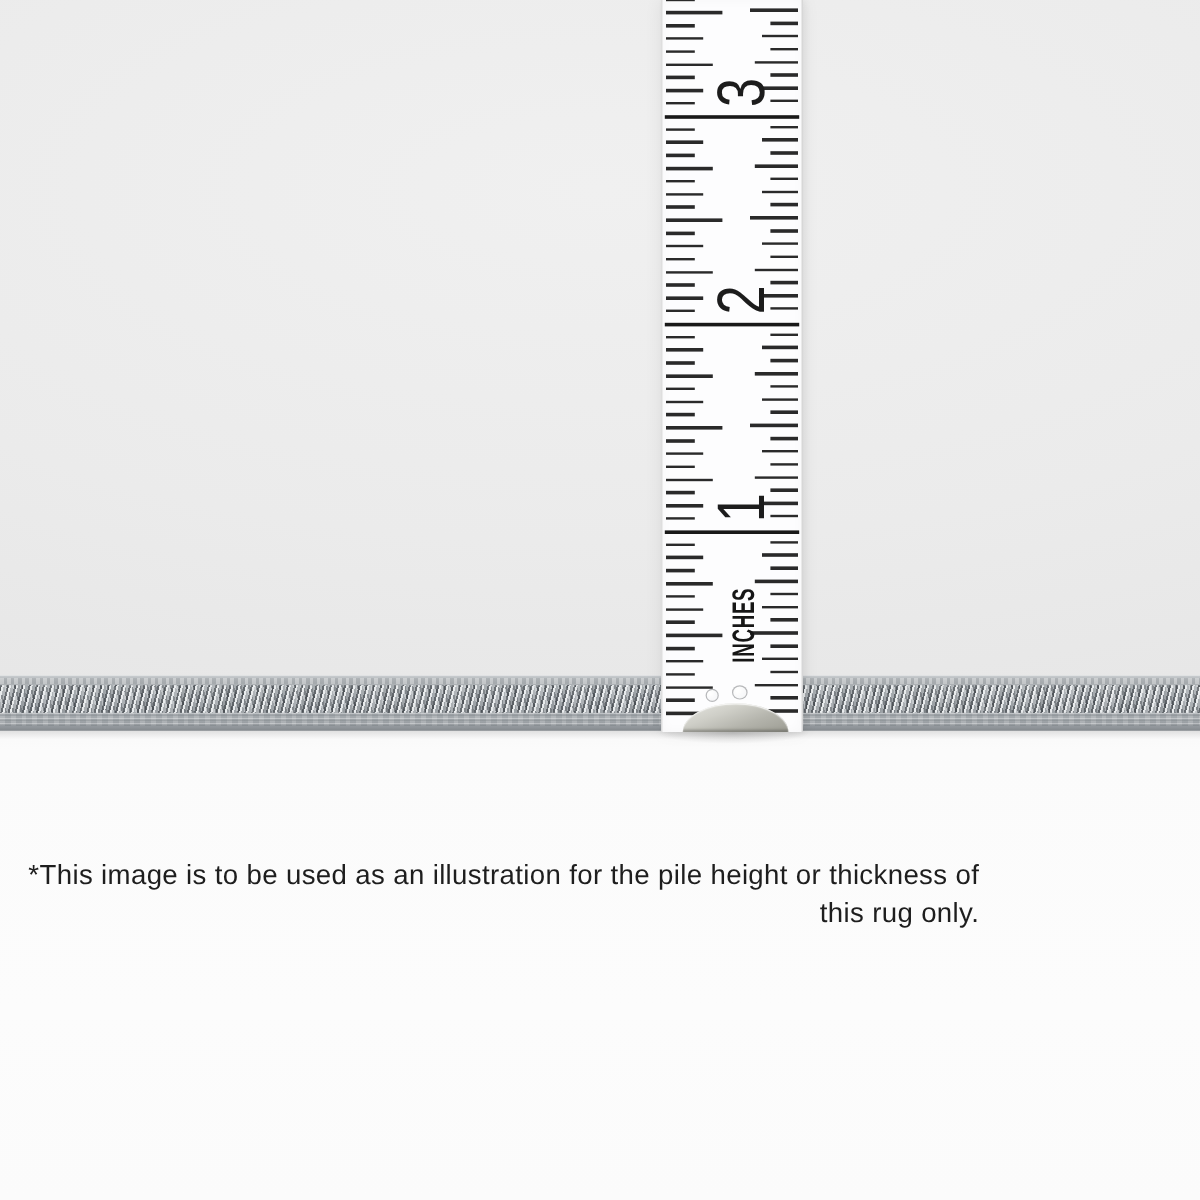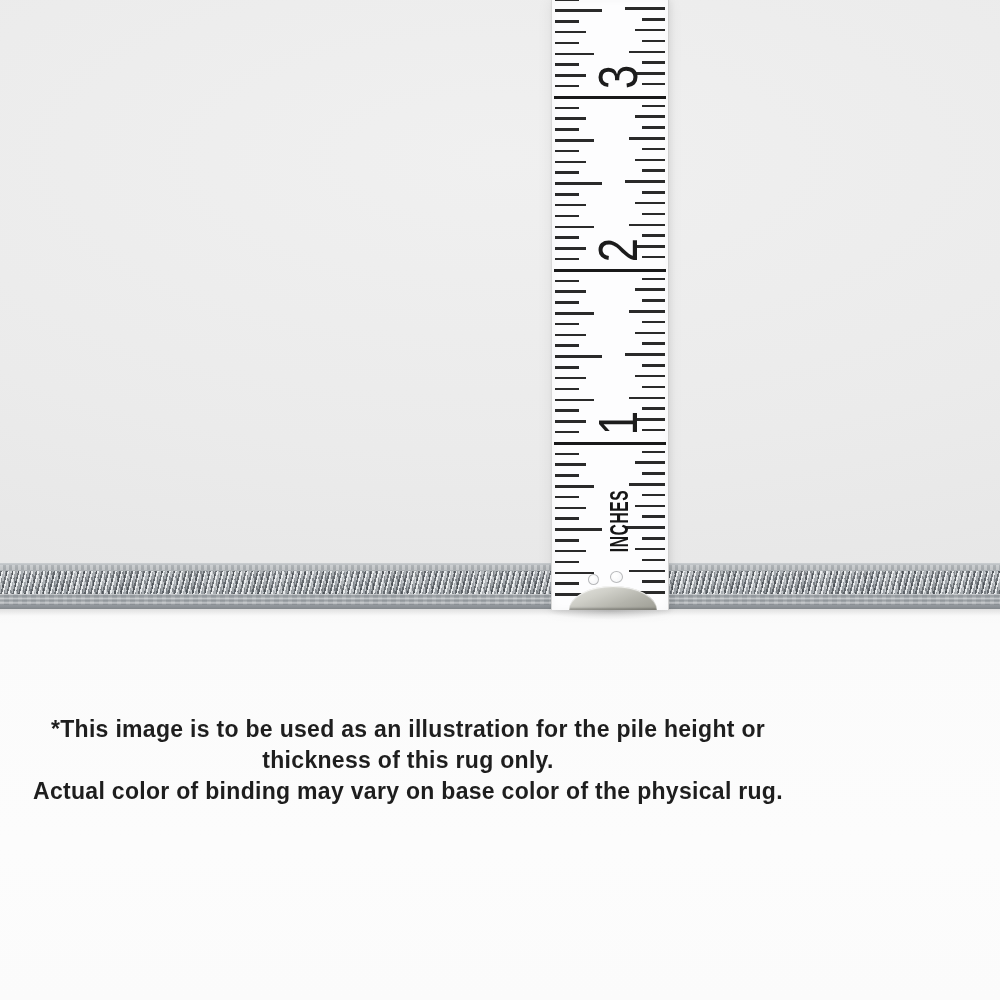--- a/index.html
+++ b/index.html
@@ -52,22 +52,22 @@
         background:linear-gradient(160deg,#e6e6e1 0%,#cfcfc8 35%,var(--metal_silver,#b4b4ac) 65%,#9c9c93 100%);
         box-shadow:inset 0 1px 1px rgba(255,255,255,0.85), inset 0 -2px 2px rgba(60,60,55,0.35);}
   .droplet{position:absolute;border-radius:50%;z-index:7;border:1.5px solid rgba(130,132,134,0.55);
         background:radial-gradient(circle at 35% 35%, rgba(255,255,255,0.9), rgba(220,222,224,0.3));}
   .d1{left:36px;top:574px;width:9px;height:9px;}
   .d2{left:58px;top:571px;width:11px;height:10px;}
   .dome-shadow{position:absolute;left:545px;top:604px;width:130px;height:16px;z-index:4;
         background:radial-gradient(ellipse at 50% 40%, rgba(0,0,0,0.16) 0%, rgba(0,0,0,0) 70%);}
 
   
-  .disclaimer{position:absolute;left:0;top:714px;width:816px;z-index:2;text-align:center;
-        color:var(--text_dark,#1e1e1e);font-size:23px;line-height:31px;letter-spacing:0.3px;font-weight:bold;}
+  .disclaimer{position:absolute;left:0;top:714px;width:816px;z-index:2;text-align:right;
+        color:var(--text_dark,#1e1e1e);font-size:23px;line-height:31px;letter-spacing:0.3px;}
 </style>
 </head>
 <body>
 
 <div class="scene">
 
   <div class="wall"></div>
   <div class="floor"></div>
   <div class="rug-shadow"></div>
 
@@ -194,16 +194,15 @@
     <span class="num num-2">2</span>
     <span class="num num-1">1</span>
     <span class="inches">INCHES</span>
     <div class="dome"></div>
     <div class="droplet d1"></div>
     <div class="droplet d2"></div>
   </div>
 
   <div class="disclaimer">
     <div>*This image is to be used as an illustration for the pile height or thickness of this rug only.</div>
-    <div>Actual color of binding may vary on base color of the physical rug.</div>
   </div>
 
 </div>
 
 </body></html>

